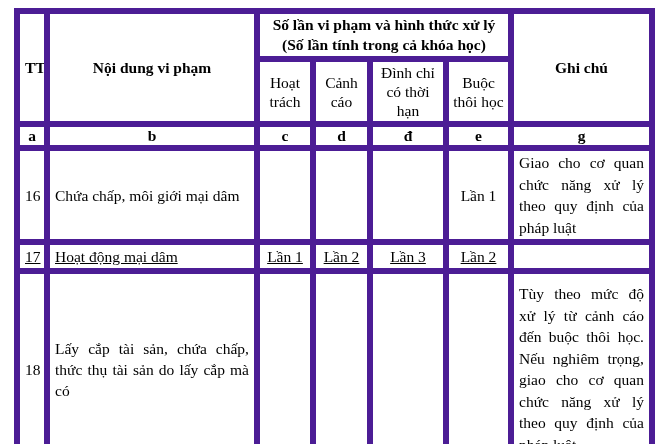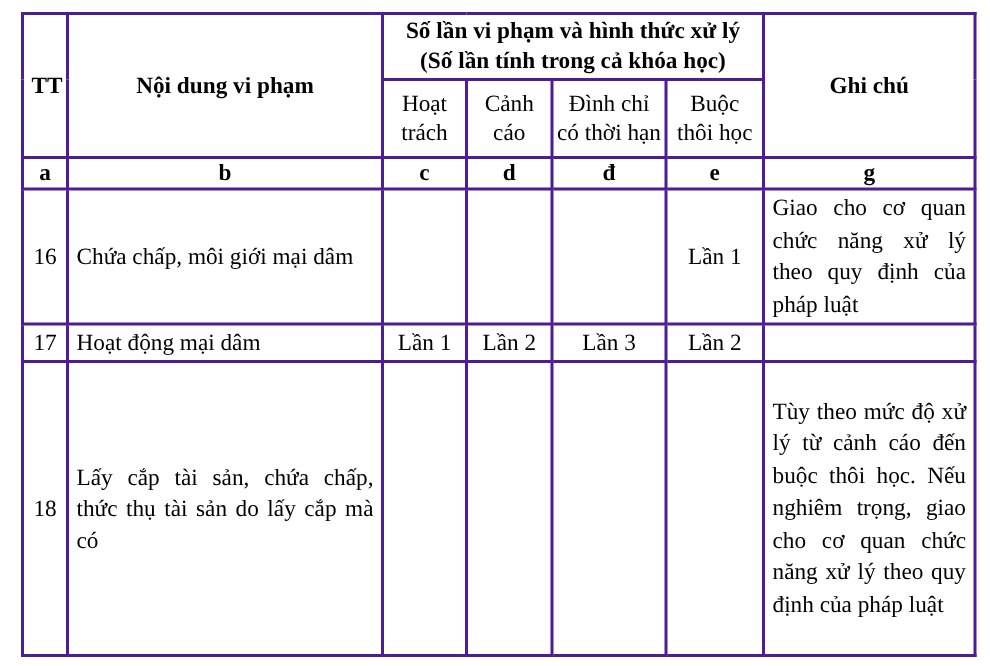--- a/index.html
+++ b/index.html
@@ -20,35 +20,35 @@
     position: absolute;
     left: 14px;
     top: 8px;
     width: 635px;
     border-collapse: collapse;
     table-layout: fixed;
     font-size: 15.5px;
     line-height: 21px;
   }
   .vtable td {
-    border: 2px solid #4c1d95;
+    border: 6px solid #4c1d95;
     vertical-align: middle;
     padding: 1px 5px;
     overflow: hidden;
   }
   .c  { text-align: center; }
   .b  { font-weight: bold; }
   .j  { text-align: justify; text-justify: inter-word; }
   .hdr1 { height: 40px; }
   .hdr2 { height: 52px; }
   .hdr2 td { line-height: 19px; padding: 1px 2px; }
   .letters { height: 21px; }
   .letters td { line-height: 18px; padding: 0 2px; }
   .row16 { height: 84px; }
-  .row17 { height: 22px; }
+  .row17 { height: 22px; text-decoration: underline; }
   .row18 { height: 196px; }
   .group-head { line-height: 20px; padding: 1px 2px; }
   .note-cell { line-height: 21.5px; }
 </style>
 </head>
 <body>
 
 <div class="page">
   <table class="vtable">
     <colgroup>

